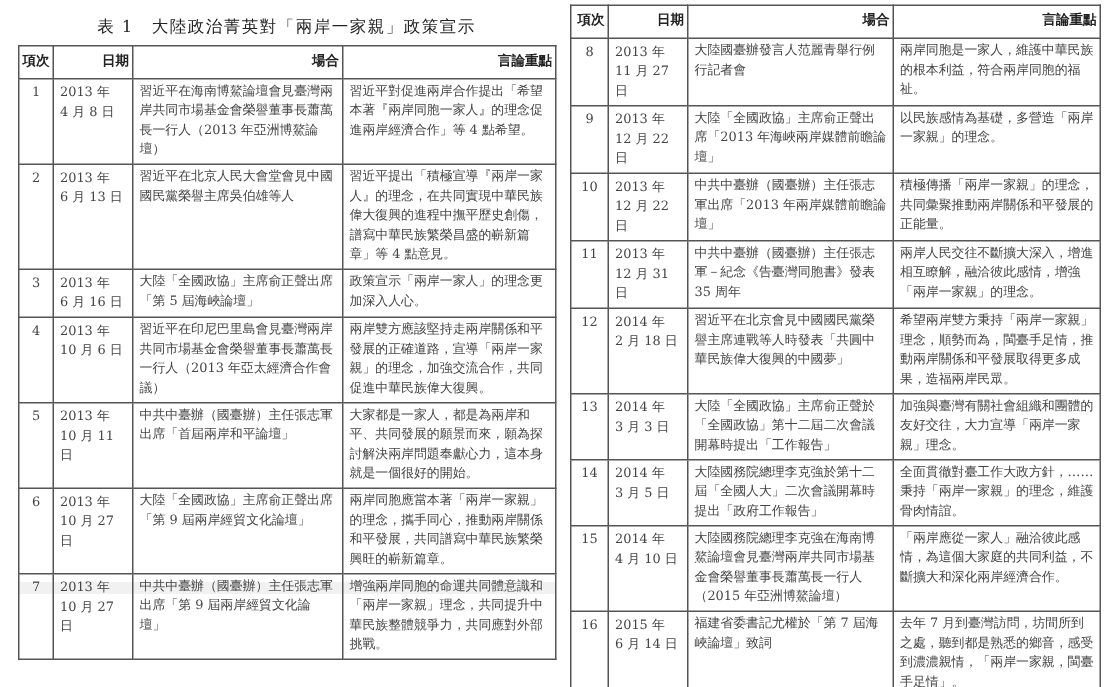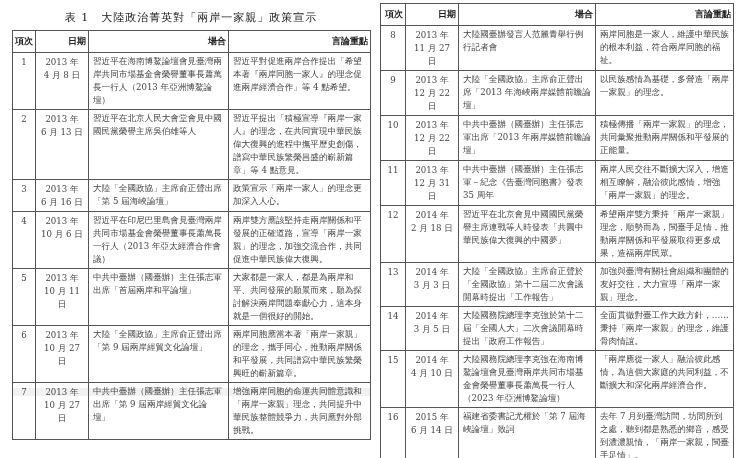--- a/index.html
+++ b/index.html
@@ -6,21 +6,21 @@
   body { width:740px; height:458px; position:relative; overflow:hidden;
          font-family:"DejaVu Serif","Liberation Serif",serif; color:#333; }
   .panel-left { position:absolute; left:0; top:0; width:372px; height:410px; background:#fff; }
   .caption { position:absolute; left:12px; top:10px; width:358px; text-align:center;
              font-size:11px; letter-spacing:1px; color:#222; }
   table { border-collapse:collapse; table-layout:fixed; }
   td, th { border:1px solid #555; vertical-align:top; font-size:8.6px; line-height:13px;
            padding:2px 4px; font-weight:normal; color:#444; }
   th { text-align:right; font-weight:bold; font-size:9px; padding:4px 2px; color:#222; }
   td.num { text-align:center; padding-top:3px; }
-  td.date { text-align:center; padding-top:3px;margin-top:44px; }
+  td.date { text-align:left; padding-top:3px;margin-top:44px; }
   .tbl-left { position:absolute; left:12px; top:30px; width:358px; border:1.5px solid #444; }
   .tbl-right { position:absolute; left:380px; top:3px; width:353px; border:1.5px solid #444; }
   .shadow { position:absolute; left:12px; top:388px; width:358px; height:8px; background:#f1f1f1; }
   .source { position:absolute; left:24px; top:427px; font-family:"DejaVu Sans","Liberation Sans",sans-serif;
             font-weight:bold; font-size:11.2px; color:#111; white-space:nowrap; }
 </style>
 </head>
 <body>
 
 <div class="panel-left">
@@ -187,21 +187,21 @@
         </td>
         <td>大陸國務院總理李克強於第十二屆「全國人大」二次會議開幕時提出「政府工作報告」</td>
         <td>全面貫徹對臺工作大政方針，……秉持「兩岸一家親」的理念，維護骨肉情誼。</td>
       </tr>
       <tr>
         <td class="num">15</td>
         <td class="date">
           <div>2014 年</div>
           <div>4 月 10 日</div>
         </td>
-        <td>大陸國務院總理李克強在海南博鰲論壇會見臺灣兩岸共同市場基金會榮譽董事長蕭萬長一行人（2023 年亞洲博鰲論壇）</td>
+        <td>大陸國務院總理李克強在海南博鰲論壇會見臺灣兩岸共同市場基金會榮譽董事長蕭萬長一行人（2015 年亞洲博鰲論壇）</td>
         <td>「兩岸應從一家人」融洽彼此感情，為這個大家庭的共同利益，不斷擴大和深化兩岸經濟合作。</td>
       </tr>
       <tr>
         <td class="num">16</td>
         <td class="date">
           <div>2015 年</div>
           <div>6 月 14 日</div>
         </td>
         <td>福建省委書記尤權於「第 7 屆海峽論壇」致詞</td>
         <td>去年 7 月到臺灣訪問，坊間所到之處，聽到都是熟悉的鄉音，感受到濃濃親情，「兩岸一家親，閩臺手足情」。</td>

